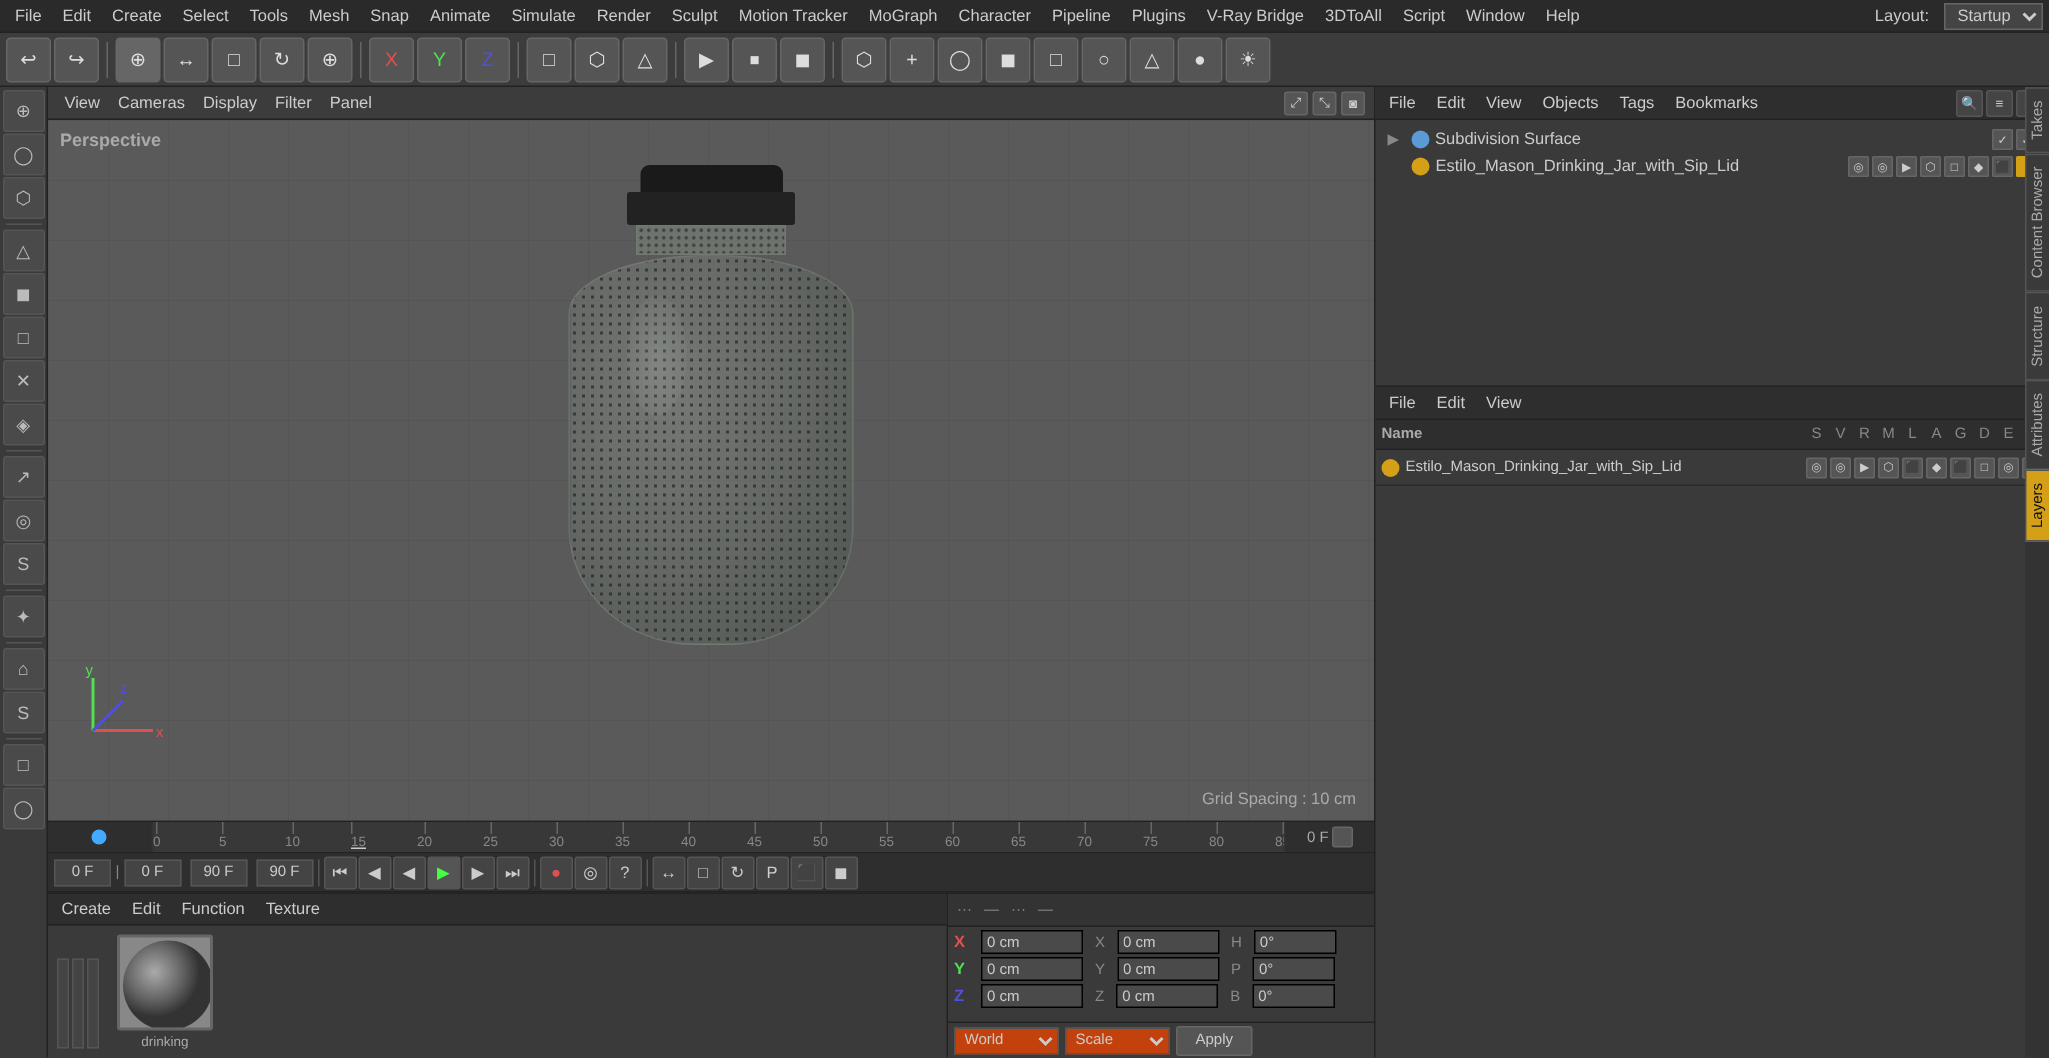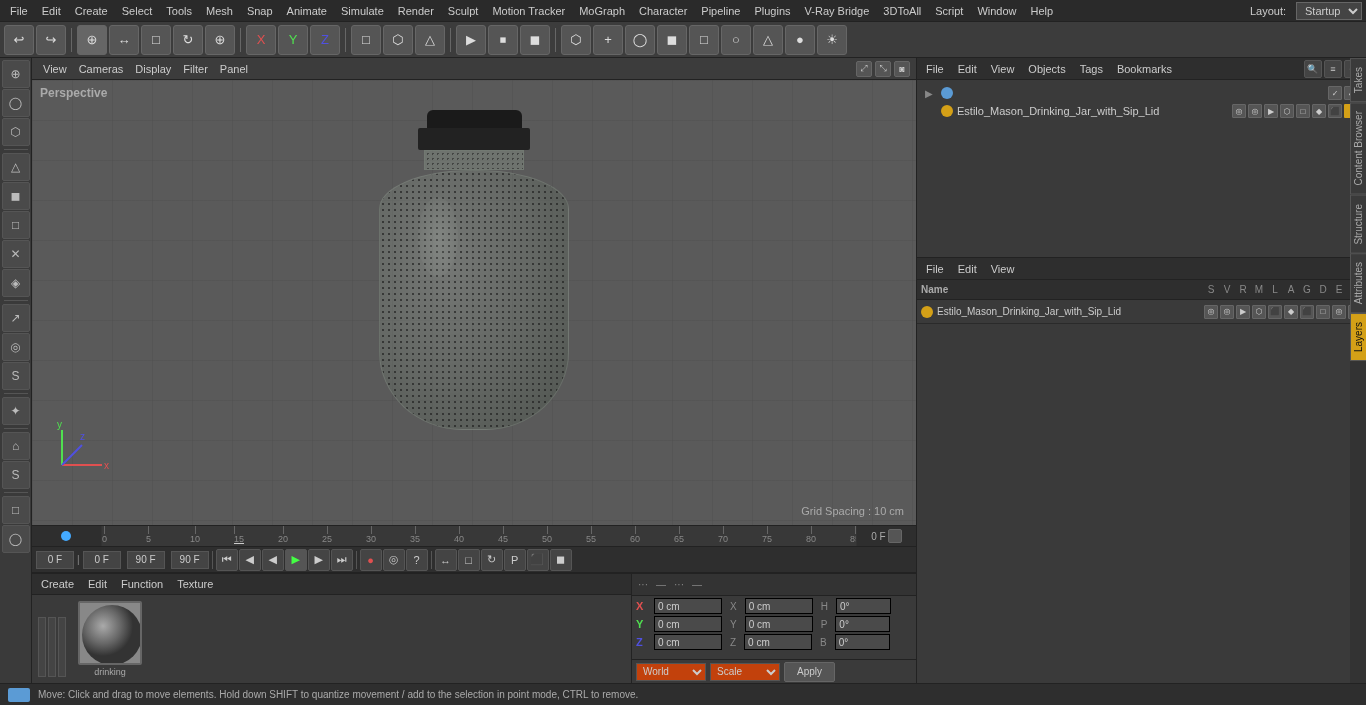--- a/index.html
+++ b/index.html
@@ -939,20 +939,21 @@
             <div class="obj-icon">🔍</div>
             <div class="obj-icon">≡</div>
             <div class="obj-icon">⚙</div>
           </div>
         </div>
         <div class="obj-tree">
 
           <div class="obj-tree-item">
             <span style="color:#888; font-size:10px; margin-right:4px;">▶</span>
             <div class="obj-dot"></div>
+            <span style="font-size:11px; color:#ccc; flex:1;">Subdivision Surface</span>
             <div class="obj-row-icons">
               <div class="small-icon">✓</div>
               <div class="small-icon">✓</div>
             </div>
           </div>
 
           <div class="obj-tree-item" style="padding-left:20px;">
             <div class="obj-dot obj-dot-yellow"></div>
             <span style="font-size:11px; color:#ccc; flex:1;">Estilo_Mason_Drinking_Jar_with_Sip_Lid</span>
             <div class="obj-row-icons">
@@ -1015,18 +1016,14 @@
         <div class="right-tab">Content Browser</div>
         <div class="right-tab">Structure</div>
         <div class="right-tab">Attributes</div>
         <div class="right-tab" style="background:#d4a017; color:#111;">Layers</div>
       </div>
 
     </div>
 
   </div>
 
-  <div class="status-bar">
-    <div style="width:22px;height:14px;background:#5b9bd5;border-radius:2px;margin-right:8px;"></div>
-    <span>Move: Click and drag to move elements. Hold down SHIFT to quantize movement / add to the selection in point mode, CTRL to remove.</span>
-  </div>
 
 </div>
 
 </body></html>

